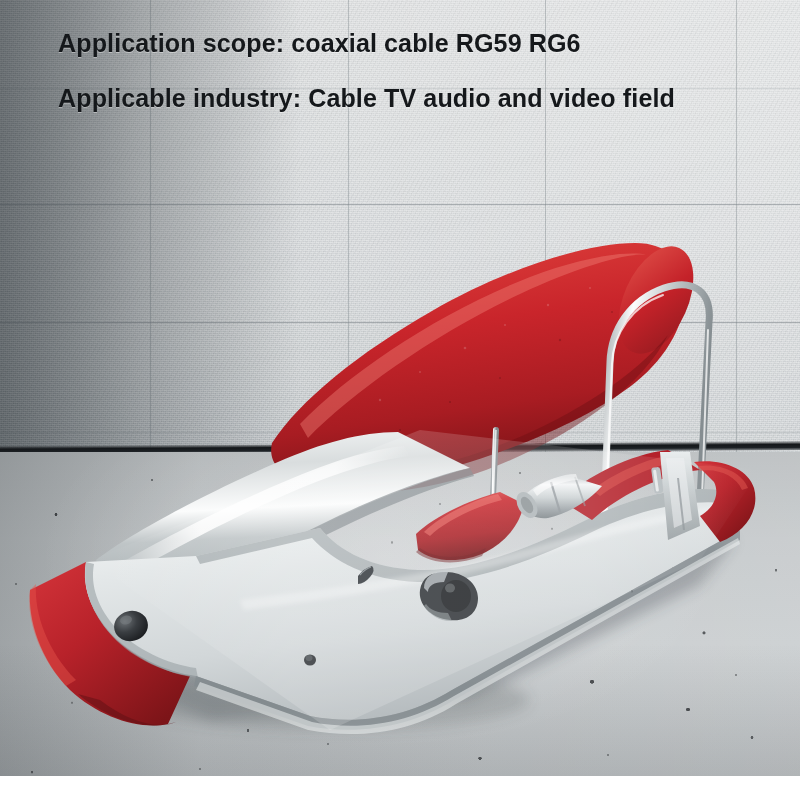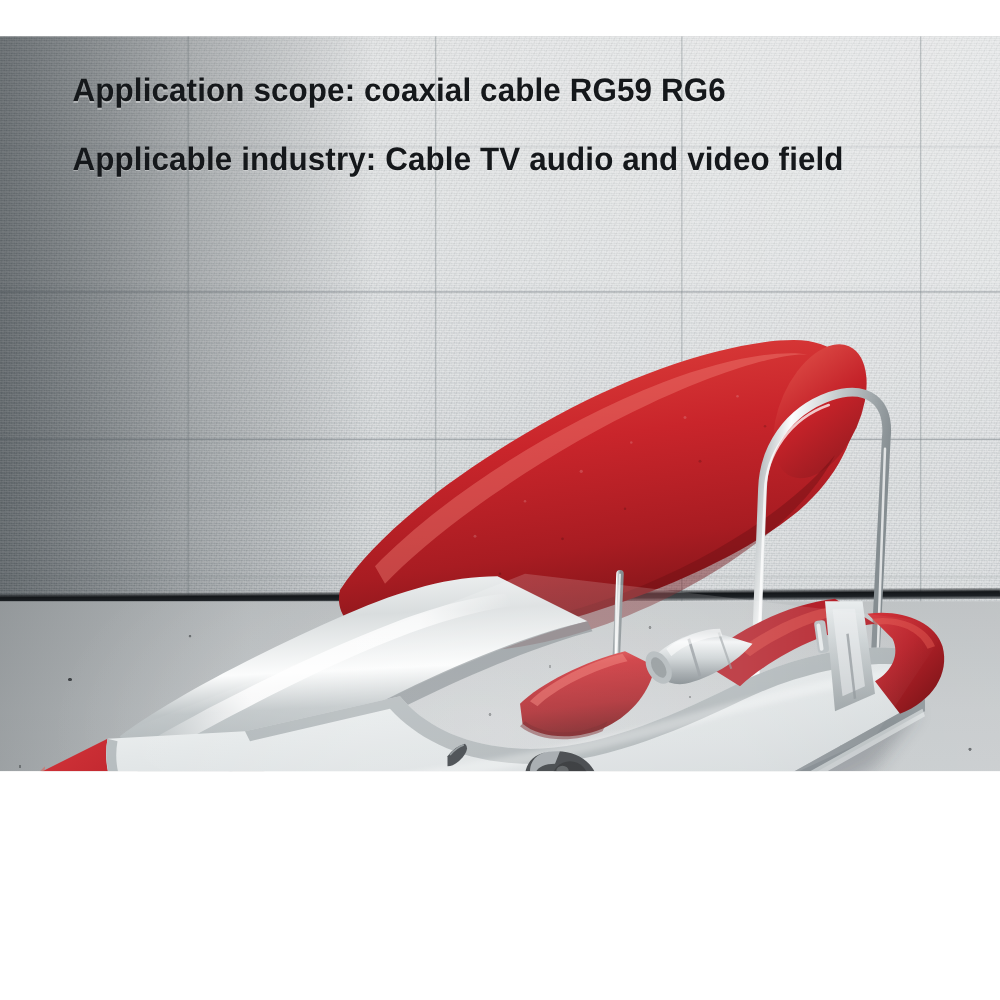--- a/index.html
+++ b/index.html
@@ -1,24 +1,23 @@
 <!DOCTYPE html>
 <html><head>
 <meta charset="utf-8">
 <title>Product Photo</title>
 <style>
   html,body{margin:0;padding:0;background:#fff;}
   body{font-family:"Liberation Sans",sans-serif;}
 
   #stage{
     position:relative;
-    width:800px;height:588px;
+    width:800px;height:776px;
     overflow:hidden;
     background:#c9cccd;
-    margin-top:29px;
   }
 
   
   .wall{
     position:absolute;left:0;top:0;width:800px;height:455px;
     background:
       linear-gradient(to right, rgba(70,78,82,0.40) 0%, rgba(70,78,82,0.10) 18%, rgba(255,255,255,0.00) 42%, rgba(255,255,255,0.12) 72%, rgba(255,255,255,0.18) 100%),
       linear-gradient(to bottom, #d6d8d9 0%, #d2d5d6 30%, #cdd0d2 55%, #c3c7c9 80%, #b9bec1 100%);
   }
   

